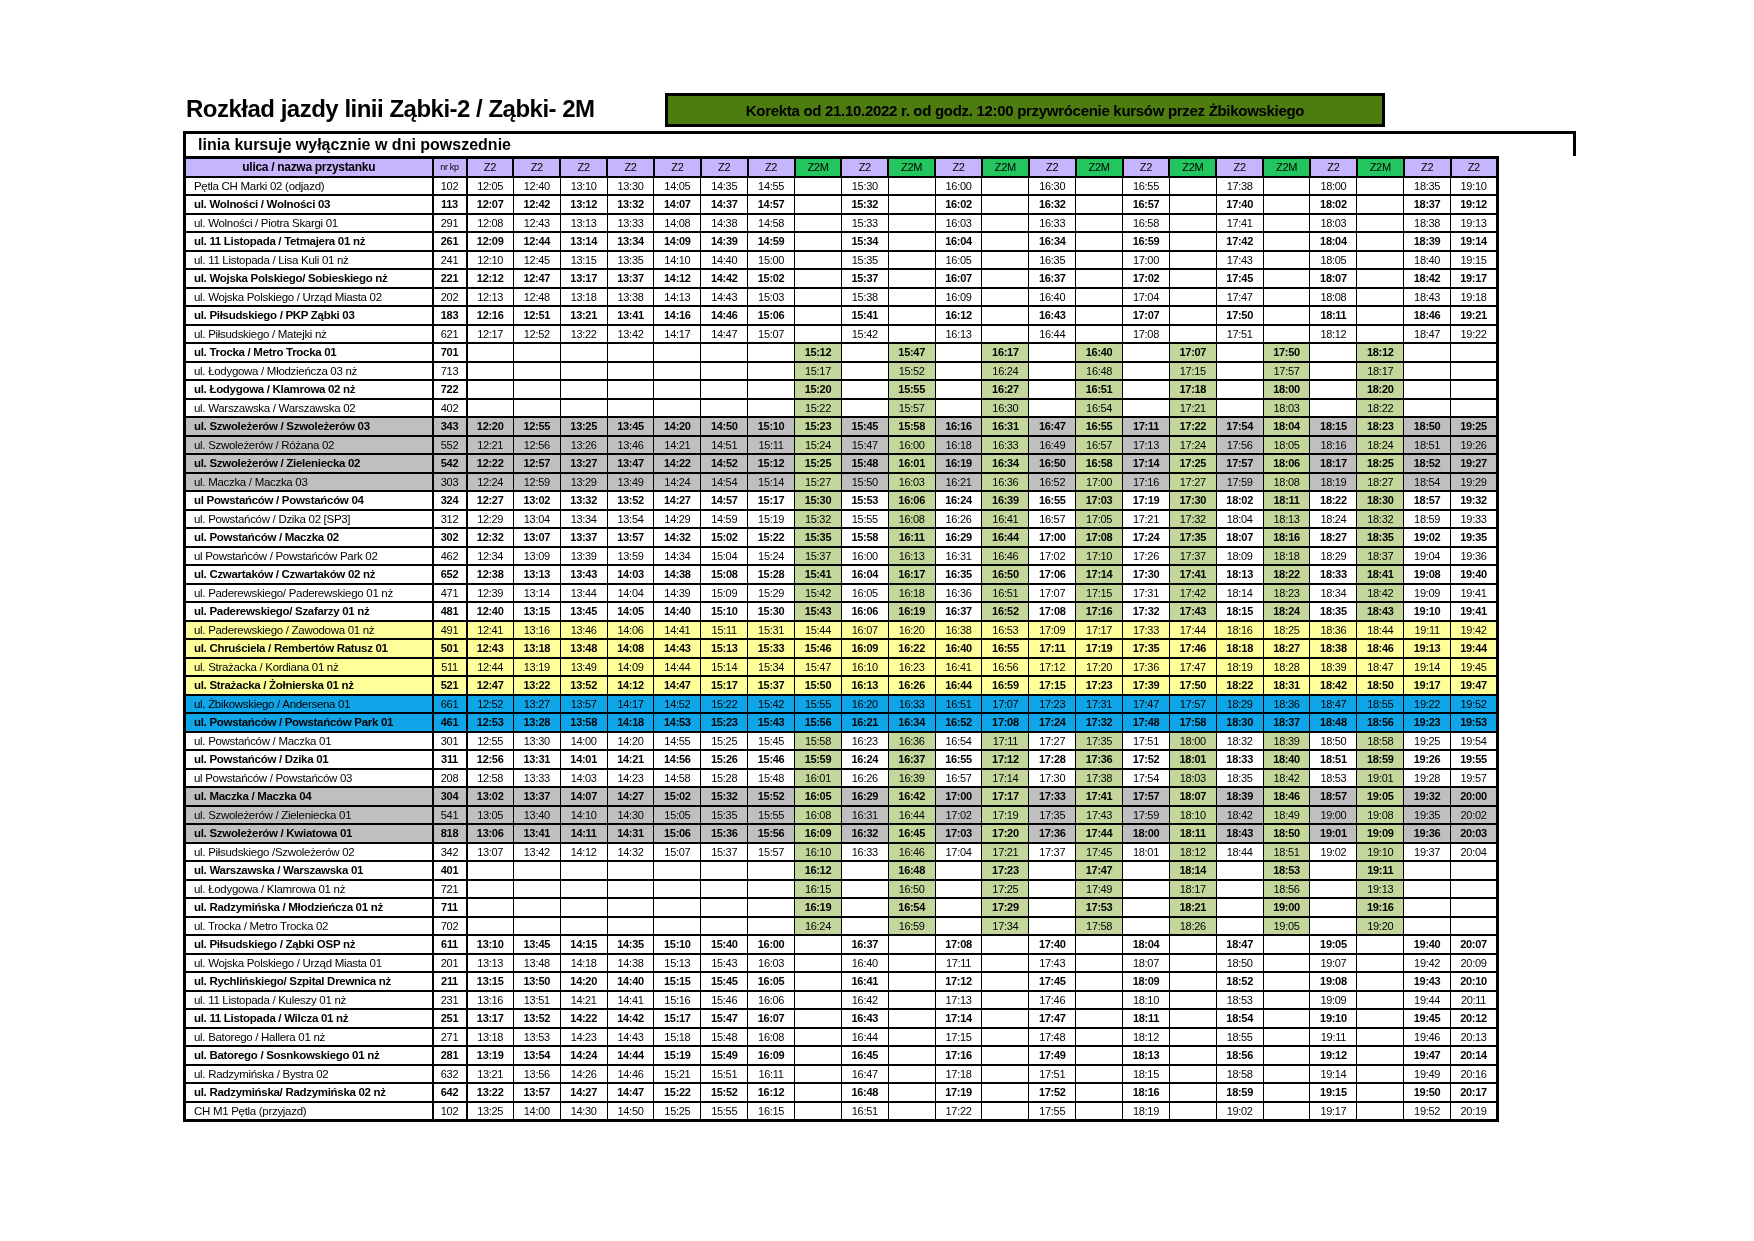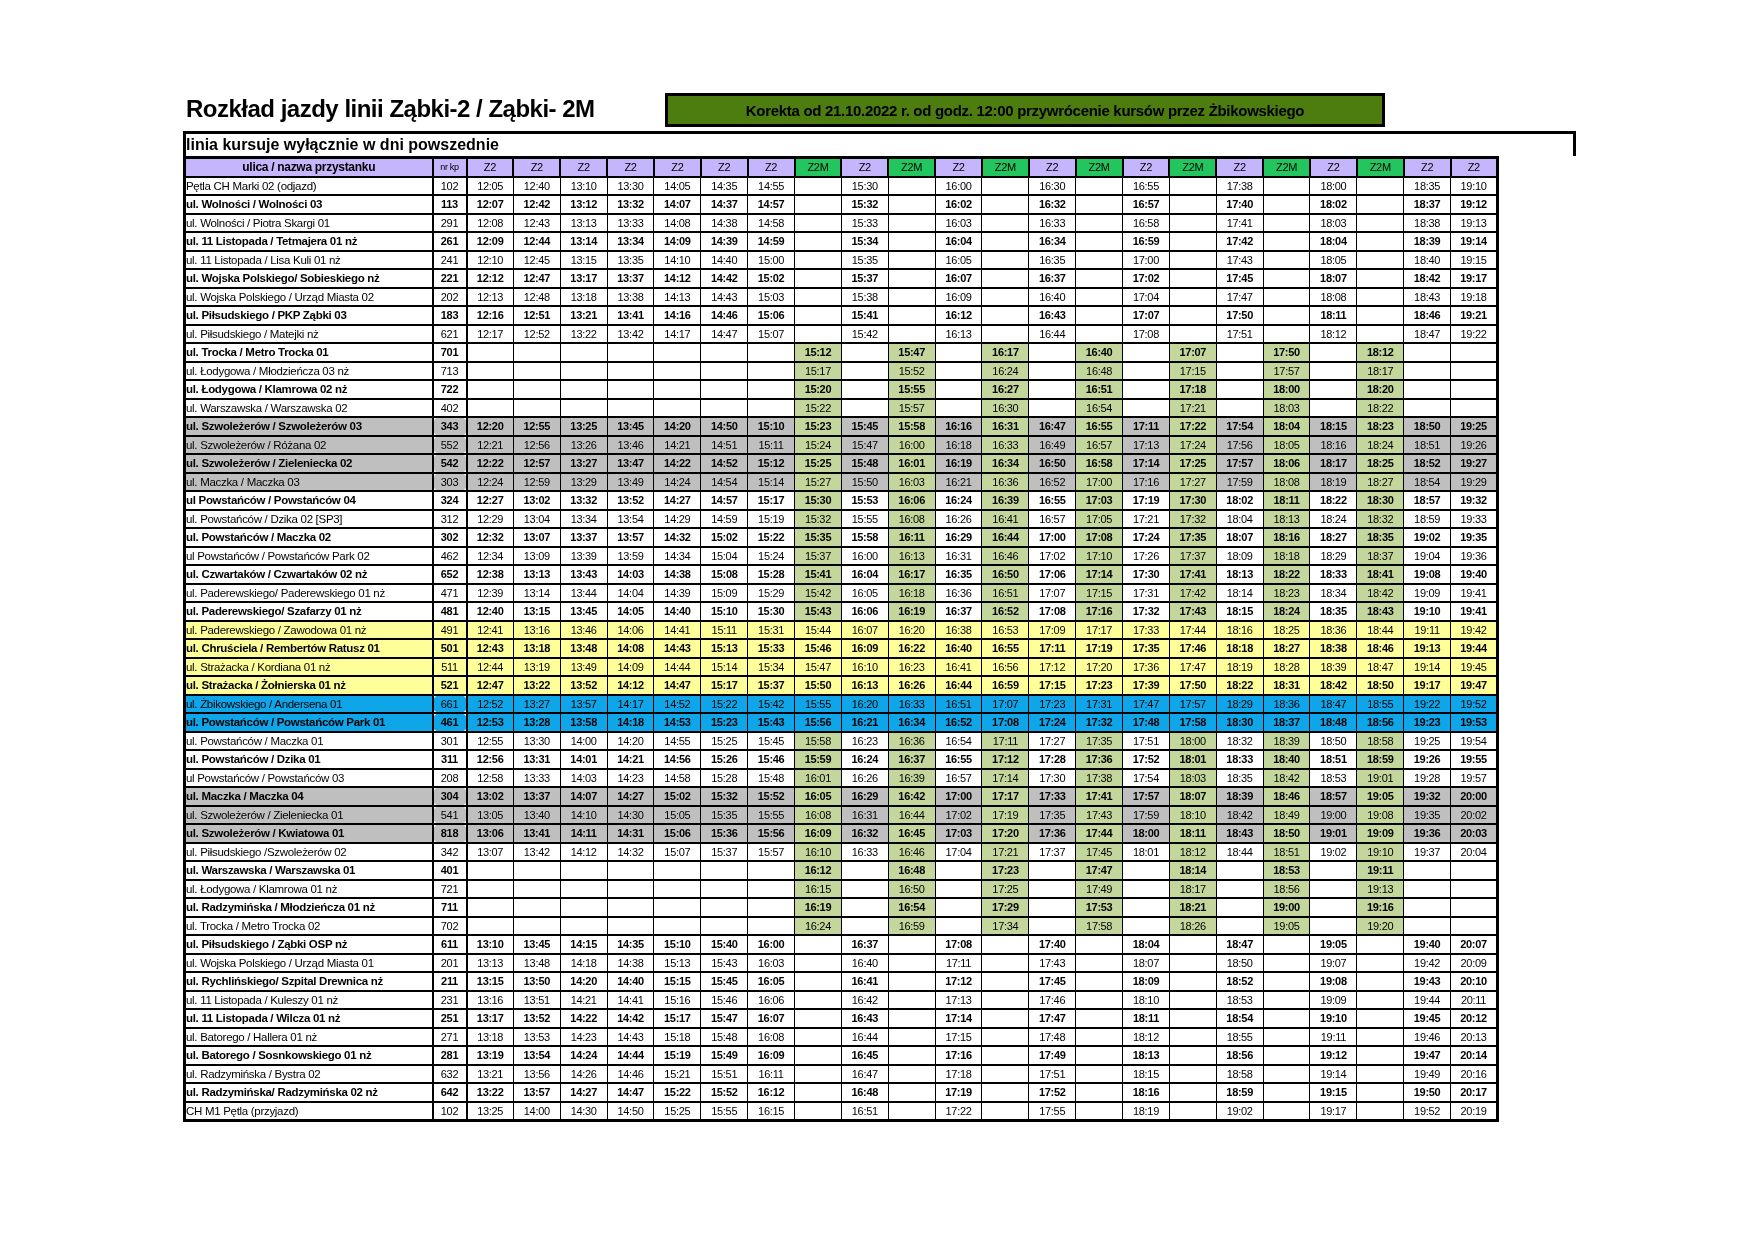--- a/index.html
+++ b/index.html
@@ -4,32 +4,32 @@
 <style>
   html,body{margin:0;padding:0;background:#fff;}
   body{font-family:"Liberation Sans","DejaVu Sans",sans-serif;color:#000;}
   .page{position:relative;width:1754px;height:1241px;background:#fff;overflow:hidden;}
   .content{position:absolute;left:183px;top:93px;width:1393px;}
   .title-row{position:relative;height:38px;}
   .page-title{position:absolute;left:3px;top:2px;font-size:24px;font-weight:bold;letter-spacing:-0.5px;white-space:nowrap;}
   .banner{position:absolute;left:482px;top:0;width:714px;height:28px;background:#4d7c0f;border:3px solid #000;
           display:flex;align-items:center;justify-content:center;font-size:15px;font-weight:bold;letter-spacing:-0.3px;white-space:nowrap;}
   .subtitle{border:3px solid #000;border-bottom:none;height:22px;display:flex;align-items:center;
-            font-size:16px;font-weight:bold;padding-left:0;background:#fff;}
+            font-size:16px;font-weight:bold;padding-left:12px;background:#fff;}
   table.tt{border-collapse:collapse;table-layout:fixed;width:1316px;border:3px solid #000;}
   table.tt col.c-name{width:248px;}
   table.tt col.c-nr{width:34px;}
   table.tt th,table.tt td{border:1px solid #000;font-size:11px;height:16.5px;padding:0 1px;
             text-align:center;vertical-align:middle;overflow:hidden;white-space:nowrap;letter-spacing:-0.3px;}
   table.tt th{border-width:2px;font-weight:normal;background:#c4b5fd;}
   table.tt th.name-h{font-weight:bold;font-size:12px;}
   table.tt th.nr-h{font-size:9px;font-weight:normal;}
   table.tt th.z2m{background:#22c55e;}
-  table.tt td.name{text-align:left;padding-left:0;border-left-width:2px;border-right-width:2px;font-size:11.5px;}
-  table.tt td.nr{border-right-width:2px;border-radius:7px;}
+  table.tt td.name{text-align:left;padding-left:8px;border-left-width:2px;border-right-width:2px;font-size:11.5px;}
+  table.tt td.nr{border-right-width:2px;}
   tr.bold td{font-weight:bold;border-top-width:2px;border-bottom-width:2px;}
   tr.bg-gray td{background:#bfbfbf;}
   tr.bg-yellow td{background:#ffff99;}
   tr.bg-orange td{background:#0ea5e9;}
   td.green{background:#c3d69b !important;}
 </style>
 </head>
 <body>
 
 <div class="page">

